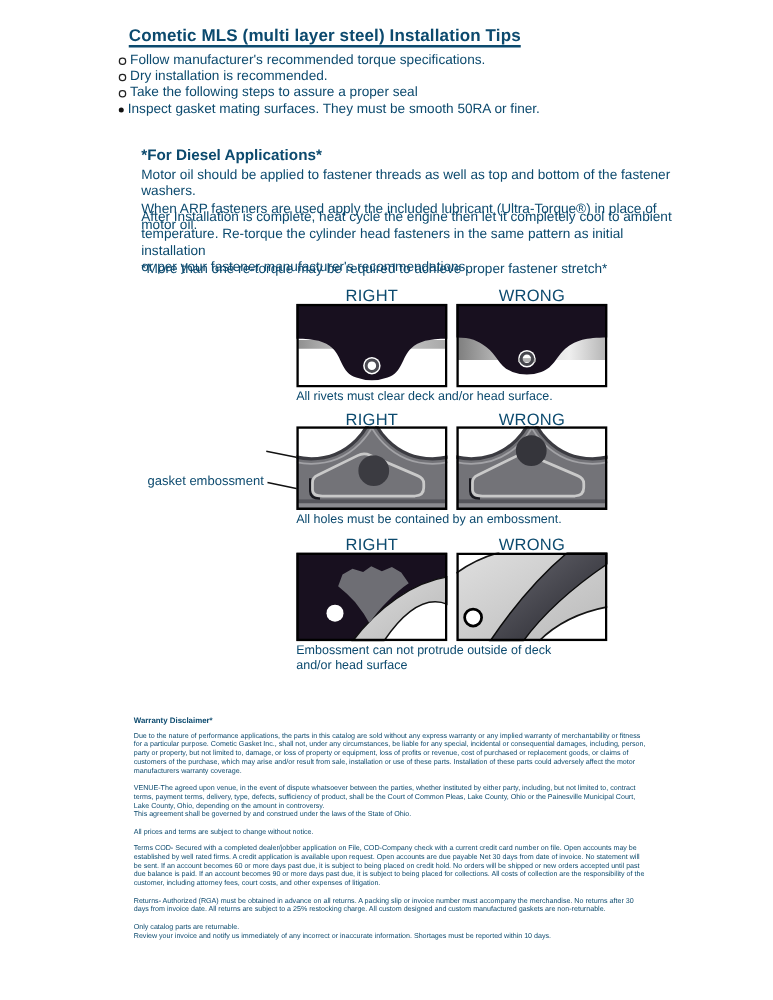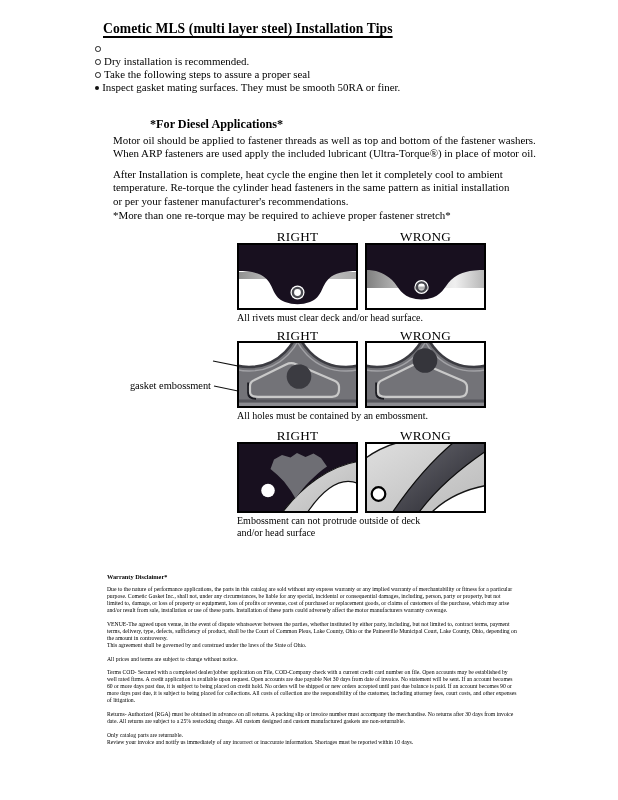--- a/index.html
+++ b/index.html
@@ -1,17 +1,17 @@
 <!DOCTYPE html>
 <html><head>
 <meta charset="utf-8">
 <style>
   html,body{margin:0;padding:0;background:#ffffff;}
   .page{position:relative;width:618px;height:800px;background:#ffffff;overflow:hidden;
-        font-family:Liberation Serif, serif;color:#000000;}
+        font-family:Liberation Sans, sans-serif;color:#0c4a6e;}
   .abs{position:absolute;}
   .title{font-size:13.6px;font-weight:bold;letter-spacing:.1px;
          text-decoration:underline;text-decoration-thickness:1.5px;text-underline-offset:2.5px;}
   .tipRow{display:flex;align-items:flex-start;height:13.1px;font-size:10.9px;line-height:13.1px;}
   .cmark{width:3.6px;height:3.6px;border:1.1px solid #222;border-radius:50%;margin:4.2px 3.5px 0 0;flex:0 0 auto;}
   .dmark{width:4px;height:4px;background:#111;border-radius:50%;margin:4.4px 3.2px 0 0;flex:0 0 auto;}
   .sub{}
   .h2{font-size:12.2px;font-weight:bold;}
   .para{font-size:10.9px;line-height:13.4px;white-space:pre-line;width:440px;}
   .dlabel{width:121px;text-align:center;font-size:13.2px;letter-spacing:.2px;}
@@ -26,36 +26,37 @@
 </head>
 <body>
 
 <div class="page">
 
   <div class="abs title" style="left:103px;top:21px;">Cometic MLS (multi layer steel) Installation Tips</div>
 
   <div class="abs" style="left:95px;top:42px;">
     <div class="tipRow">
         <span class="cmark"></span>
+        <span>Follow manufacturer's recommended torque specifications.</span>
       </div>
     <div class="tipRow">
         <span class="cmark"></span>
         <span>Dry installation is recommended.</span>
       </div>
     <div class="tipRow">
         <span class="cmark"></span>
         <span>Take the following steps to assure a proper seal</span>
       </div>
     <div class="tipRow sub">
         <span class="dmark"></span>
         <span>Inspect gasket mating surfaces.  They must be smooth 50RA or finer.</span>
       </div>
   </div>
 
-  <div class="abs h2" style="left:113px;top:117px;margin-left:37px;">*For Diesel Applications*</div>
+  <div class="abs h2" style="left:113px;top:117px;">*For Diesel Applications*</div>
   <div class="abs para" style="left:113px;top:134px;">Motor oil should be applied to fastener threads as well as top and bottom of the fastener washers.
 When ARP fasteners are used apply the included lubricant (Ultra-Torque®) in place of motor oil.</div>
   <div class="abs para" style="left:113px;top:168px;">After Installation is complete, heat cycle the engine then let it completely cool to ambient
 temperature. Re-torque the cylinder head fasteners in the same pattern as initial installation
 or per your fastener manufacturer's recommendations.</div>
   <div class="abs para" style="left:113px;top:209px;">*More than one re-torque may be required to achieve proper fastener stretch*</div>
 
   <div class="abs dlabel" style="left:237px;top:229px;">RIGHT</div>
   <div class="abs dlabel" style="left:365px;top:229px;">WRONG</div>
 

